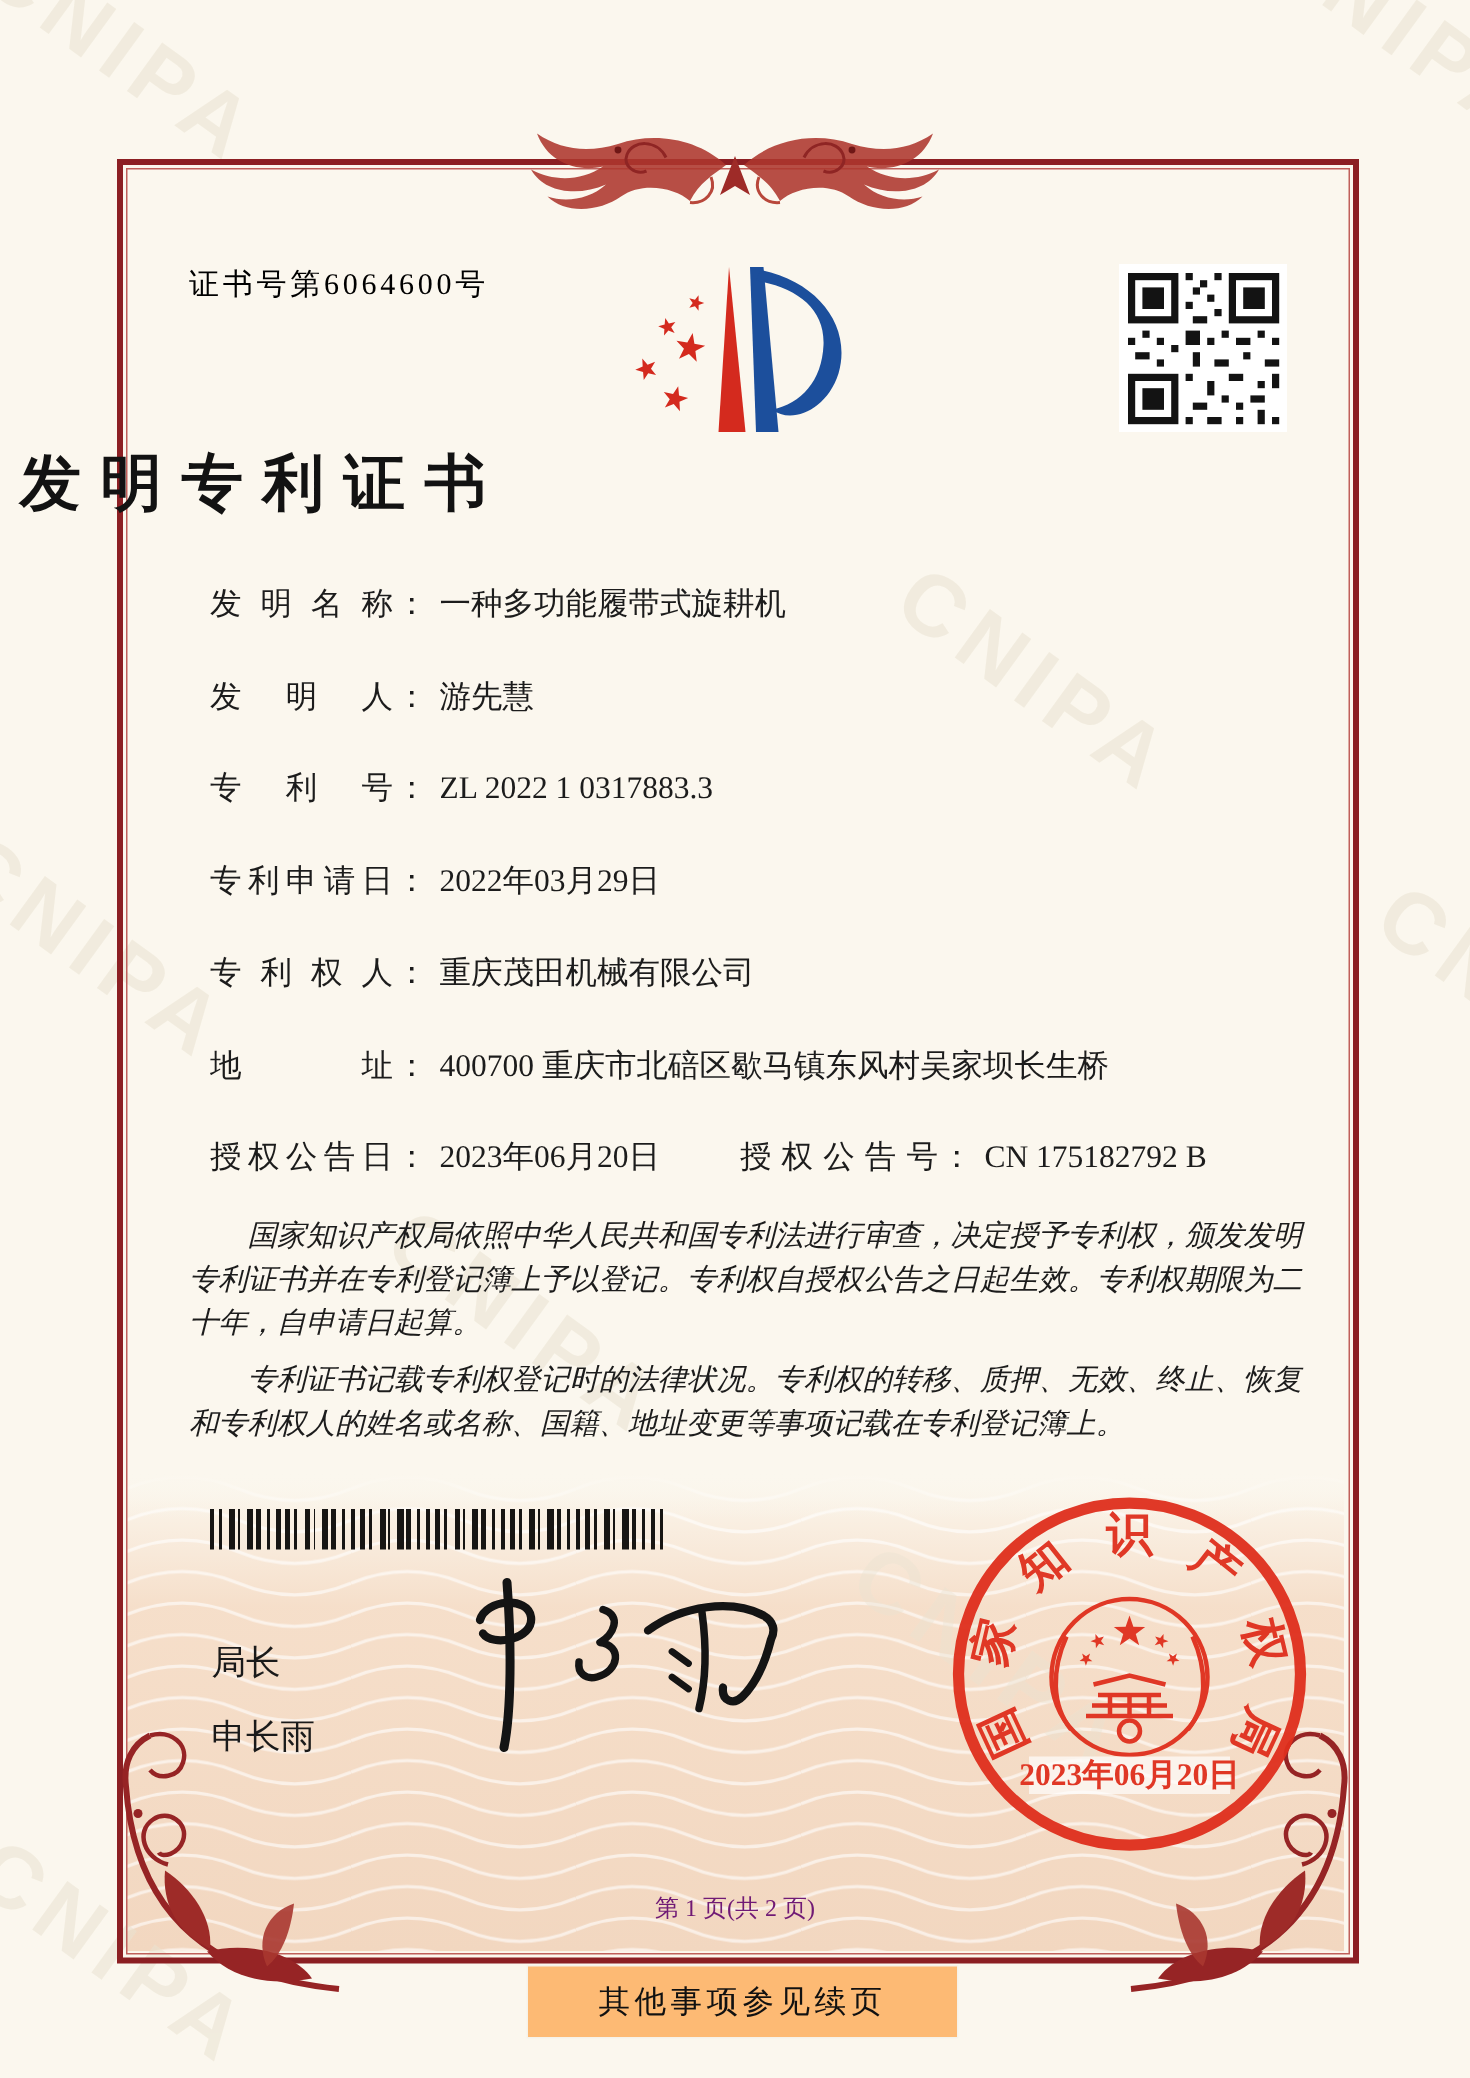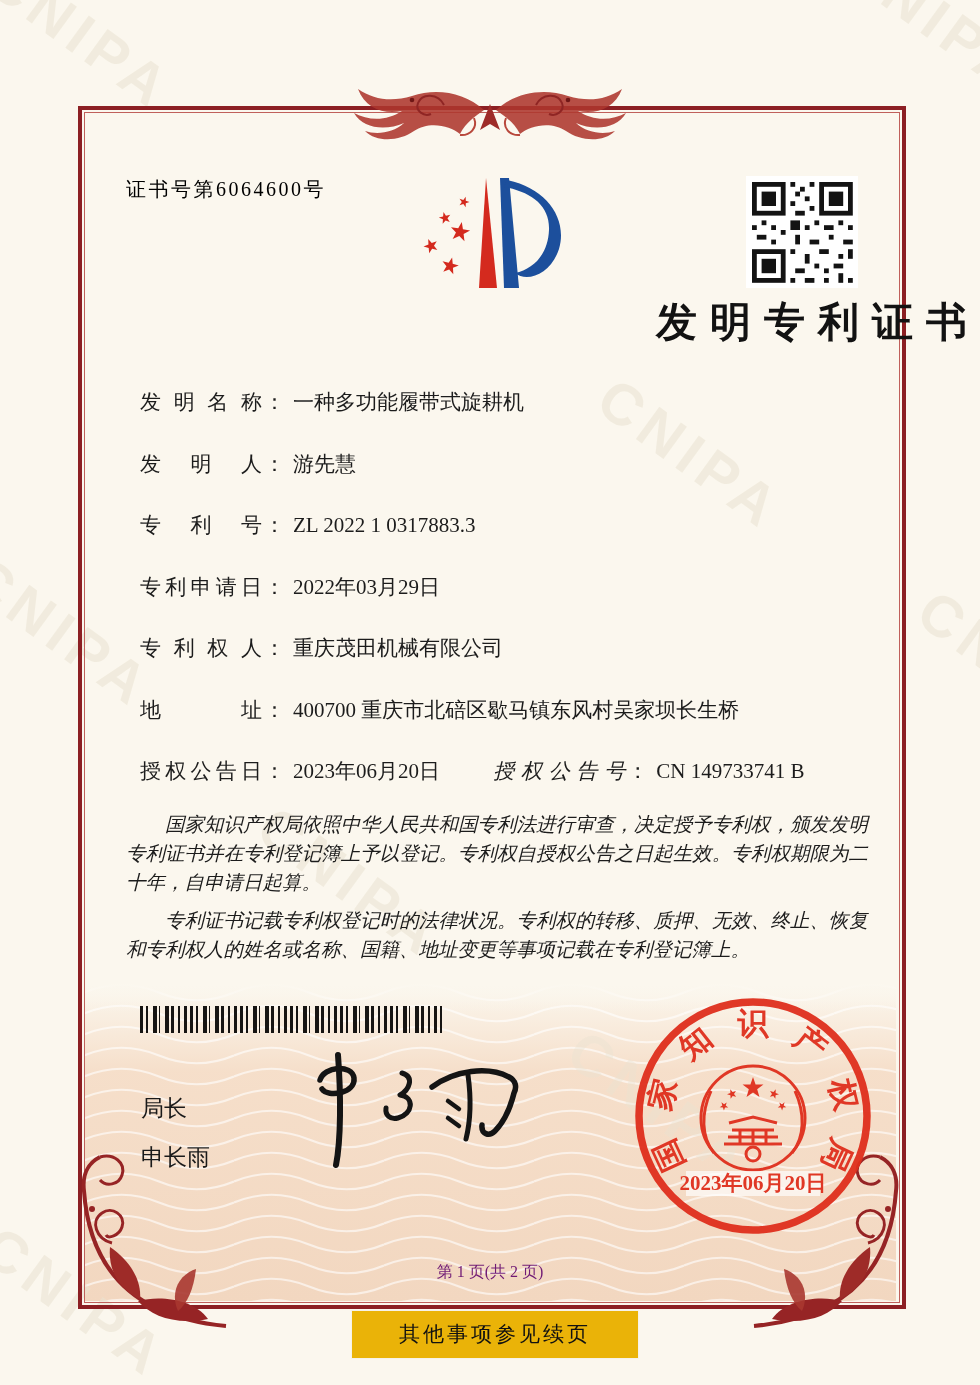--- a/index.html
+++ b/index.html
@@ -12,52 +12,52 @@
       transform:rotate(36deg);white-space:nowrap;pointer-events:none;}
   
   .frame{position:absolute;left:78px;top:106px;width:820px;height:1195px;
          border:4px solid #8c1f23;}
   .frame-inner{position:absolute;left:2px;top:2px;right:2px;bottom:2px;
          border:1.5px solid #c0605b;}
   
   .waves{position:absolute;left:84px;top:982px;width:812px;height:319px;overflow:hidden;}
   
   .cert-no{position:absolute;left:126px;top:176px;font-size:20px;letter-spacing:2.5px;color:#000000;}
-  .title{position:absolute;left:0;right:0;top:295px;text-align:right;font-size:41px;
+  .title{position:absolute;left:0;right:0;top:295px;text-align:left;font-size:41px;
          font-weight:bold;letter-spacing:13px;padding-left:13px;color:#121212;}
   
   .fields{position:absolute;left:140px;top:388px;width:760px;font-size:21px;}
   .frow{height:29px;line-height:29px;margin-bottom:32.5px;white-space:nowrap;}
   .f-label{display:inline-block;width:122px;text-align:justify;text-align-last:justify;
            vertical-align:top;}
   .f-colon{display:inline-block;margin:0 8px 0 2px;}
   .fgroup{display:inline-block;vertical-align:top;}
   .fgroup.g1{width:348px;}
-  .fgroup.g2 .f-label{width:132px;font-style:italic;}
+  .fgroup.g2 .f-label{width:132px;}
   
   .paras{position:absolute;left:126px;top:810px;width:742px;font-size:19.5px;
          line-height:29px;text-align:justify;font-style:italic;}
   .paras p{margin:0 0 9px 0;text-indent:2em;}
   
   .barcode{position:absolute;left:140px;top:1006px;width:302px;height:27px;
     background:repeating-linear-gradient(90deg,
       #171513 0 3px,transparent 3px 6px,#171513 6px 8px,transparent 8px 13px,
       #171513 13px 17px,transparent 17px 19px,#171513 19px 20px,transparent 20px 25px,
       #171513 25px 29px,transparent 29px 31px,#171513 31px 34px,transparent 34px 38px,
       #171513 38px 40px,transparent 40px 44px,#171513 44px 47px,transparent 47px 50px);}
   
   .signer-title{position:absolute;left:141px;top:1093px;font-size:23px;
       font-family:"Liberation Sans",sans-serif;color:#1a1a1a;text-align:right;}
   .signer-name{position:absolute;left:141px;top:1142px;font-size:23px;
       font-family:Liberation Sans, sans-serif;color:#1a1a1a;}
   
   .page-info{position:absolute;left:0;right:0;top:1262px;text-align:center;
       font-size:16px;color:#701a75;}
   .cont-box{position:absolute;left:352px;top:1311px;width:286px;height:47px;
-      background:#eab308;text-align:center;line-height:47px;font-size:21px;
+      background:#fdba74;text-align:center;line-height:47px;font-size:21px;
       letter-spacing:3px;color:#111;box-shadow:0 0 0 1px rgba(0,0,0,0.02);}
   svg{display:block;}
 </style>
 </head>
 <body>
 
 <div class="wm" style="left:-25px;top:0px">CNIPA</div>
 <div class="wm" style="left:830px;top:-15px">CNIPA</div>
 <div class="wm" style="left:585px;top:420px">CNIPA</div>
 <div class="wm" style="left:-45px;top:598px">CNIPA</div>
@@ -223,21 +223,21 @@
     <span class="f-label">专利权人</span><span class="f-colon">：</span><span class="f-value">重庆茂田机械有限公司</span>
   </div>
   <div class="frow">
     <span class="f-label">地址</span><span class="f-colon">：</span><span class="f-value">400700 重庆市北碚区歇马镇东风村吴家坝长生桥</span>
   </div>
   <div class="frow">
     <span class="fgroup g1">
       <span class="f-label">授权公告日</span><span class="f-colon">：</span><span class="f-value">2023年06月20日</span>
     </span>
     <span class="fgroup g2">
-      <span class="f-label">授权公告号</span><span class="f-colon">：</span><span class="f-value">CN 149733741 B</span>
+      <span class="f-label">授权公告号</span><span class="f-colon">：</span><span class="f-value">CN 175182792 B</span>
     </span>
   </div>
 </div>
 
 <div class="paras">
   <p>国家知识产权局依照中华人民共和国专利法进行审查，决定授予专利权，颁发发明专利证书并在专利登记簿上予以登记。专利权自授权公告之日起生效。专利权期限为二十年，自申请日起算。</p>
   <p>专利证书记载专利权登记时的法律状况。专利权的转移、质押、无效、终止、恢复和专利权人的姓名或名称、国籍、地址变更等事项记载在专利登记簿上。</p>
 </div>
 
 <div class="barcode"></div>

